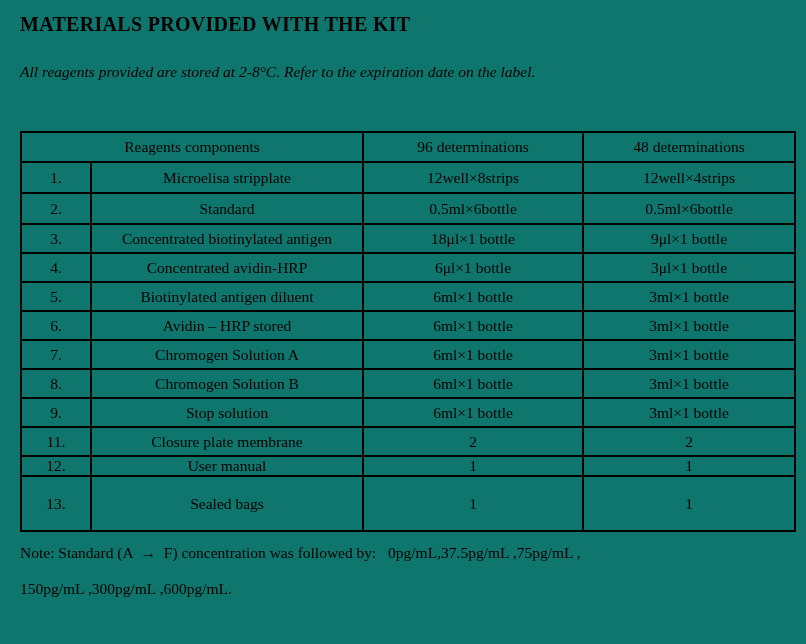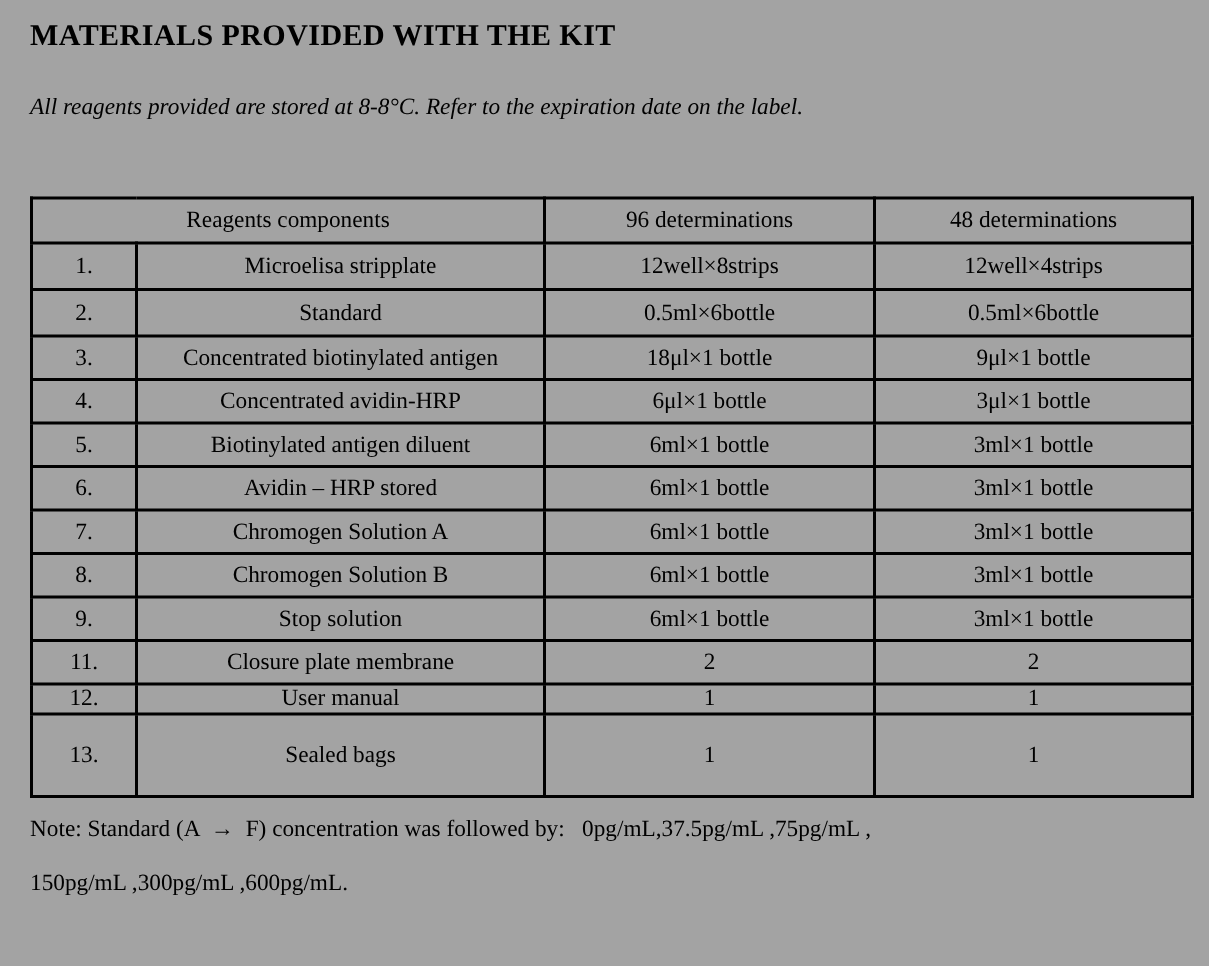--- a/index.html
+++ b/index.html
@@ -6,21 +6,21 @@
     margin: 0;
     padding: 0;
     background: #ffffff;
     color: #000000;
     font-family: "Liberation Serif", serif;
   }
   .page {
     position: relative;
     width: 806px;
     height: 644px;
-    background: #a3a3a3;
+    background: #0f766e;
     box-sizing: border-box;
     padding: 13px 12px 0 20px;
     overflow: hidden;
   }
   .doc-title {
     margin: 0;
     font-size: 20px;
     font-weight: bold;
     line-height: 22px;
     letter-spacing: 0.3px;
@@ -63,21 +63,21 @@
   .note .note-line1 { margin-top: 11px; }
   .note .note-line2 { margin-top: 16px; }
 </style>
 </head>
 <body>
 
 <div class="page">
 
   <h1 class="doc-title">MATERIALS PROVIDED WITH THE KIT</h1>
 
-  <p class="doc-subtitle">All reagents provided are stored at 8-8°C. Refer to the expiration date on the label.</p>
+  <p class="doc-subtitle">All reagents provided are stored at 2-8°C. Refer to the expiration date on the label.</p>
 
   <table class="materials">
     <colgroup>
       <col style="width:70px">
       <col style="width:272px">
       <col style="width:220px">
       <col style="width:212px">
     </colgroup>
     <thead>
       <tr>

